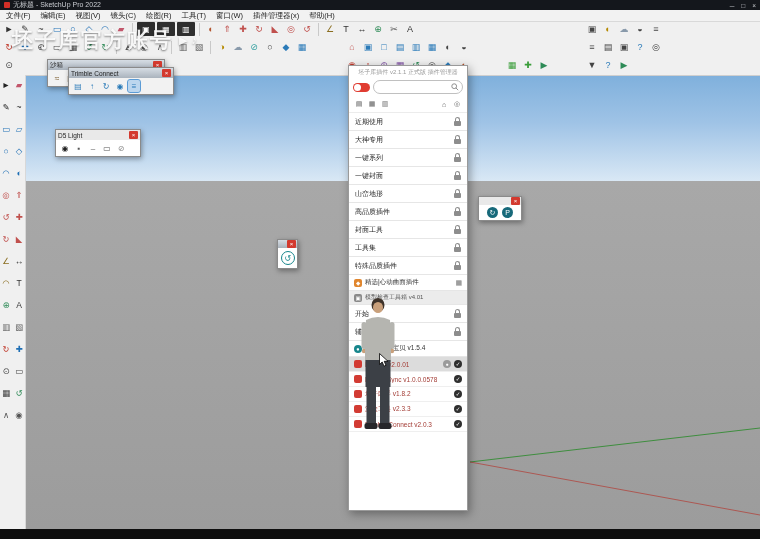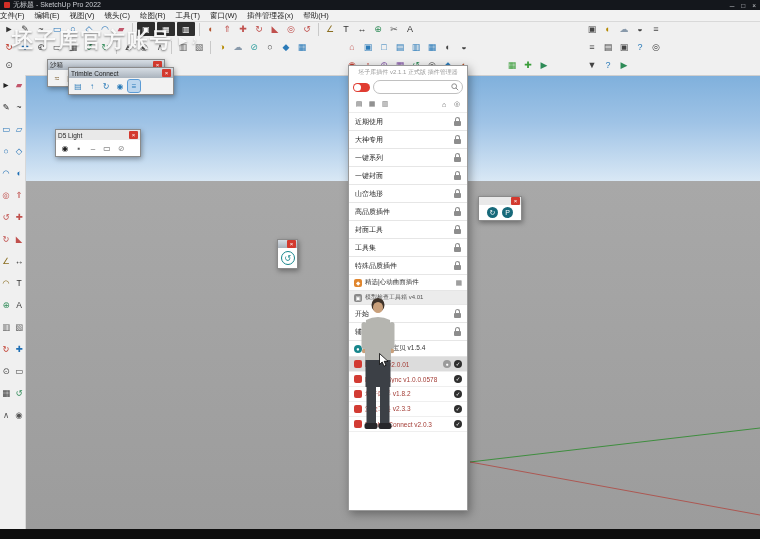--- a/index.html
+++ b/index.html
@@ -8,21 +8,21 @@
   
   .titlebar{position:absolute;left:0;top:0;width:760px;height:10px;background:#14171c;
             display:flex;align-items:center;color:#c9ccd1;font-size:7px;padding:0 4px;box-sizing:border-box;z-index:5;}
   .applogo{width:6px;height:6px;background:#d22f27;border-radius:1px;margin-right:3px;flex:0 0 auto;}
   .wintitle{white-space:nowrap;overflow:hidden;}
   .winctrls{margin-left:auto;display:flex;gap:7px;font-size:6.5px;}
   .winctrl{cursor:default;}
   
   .menubar{position:absolute;left:0;top:10px;width:760px;height:12px;background:#f2f2f2;
            border-bottom:1px solid #d9d9d9;display:flex;gap:10px;align-items:center;
-           font-size:7.5px;color:#1a1a1a;box-sizing:border-box;z-index:5;text-align:right;}
+           font-size:7.5px;color:#1a1a1a;padding-left:6px;box-sizing:border-box;z-index:5;text-align:right;}
   
   .toolbars{position:absolute;left:0;top:22px;width:760px;height:53px;background:#f0f0f0;
             border-bottom:1px solid #cfcfcf;z-index:4;}
   .tbrow{position:absolute;display:flex;align-items:center;gap:2px;}
   .tb-item{width:14px;height:14px;display:flex;align-items:center;justify-content:center;
            font-size:9px;border-radius:2px;color:#333;cursor:default;flex:0 0 auto;}
   .tb-item.boxed{background:#2e2e2e;color:#fff;width:18px;height:14px;border-radius:1px;font-size:8px;}
   .tb-item.sep{width:1px;height:13px;background:#c9c9c9;border-radius:0;font-size:0;margin:0 2px;}
   
   .lefttools{position:absolute;left:0;top:75px;width:26px;height:454px;background:#f0f0f0;

